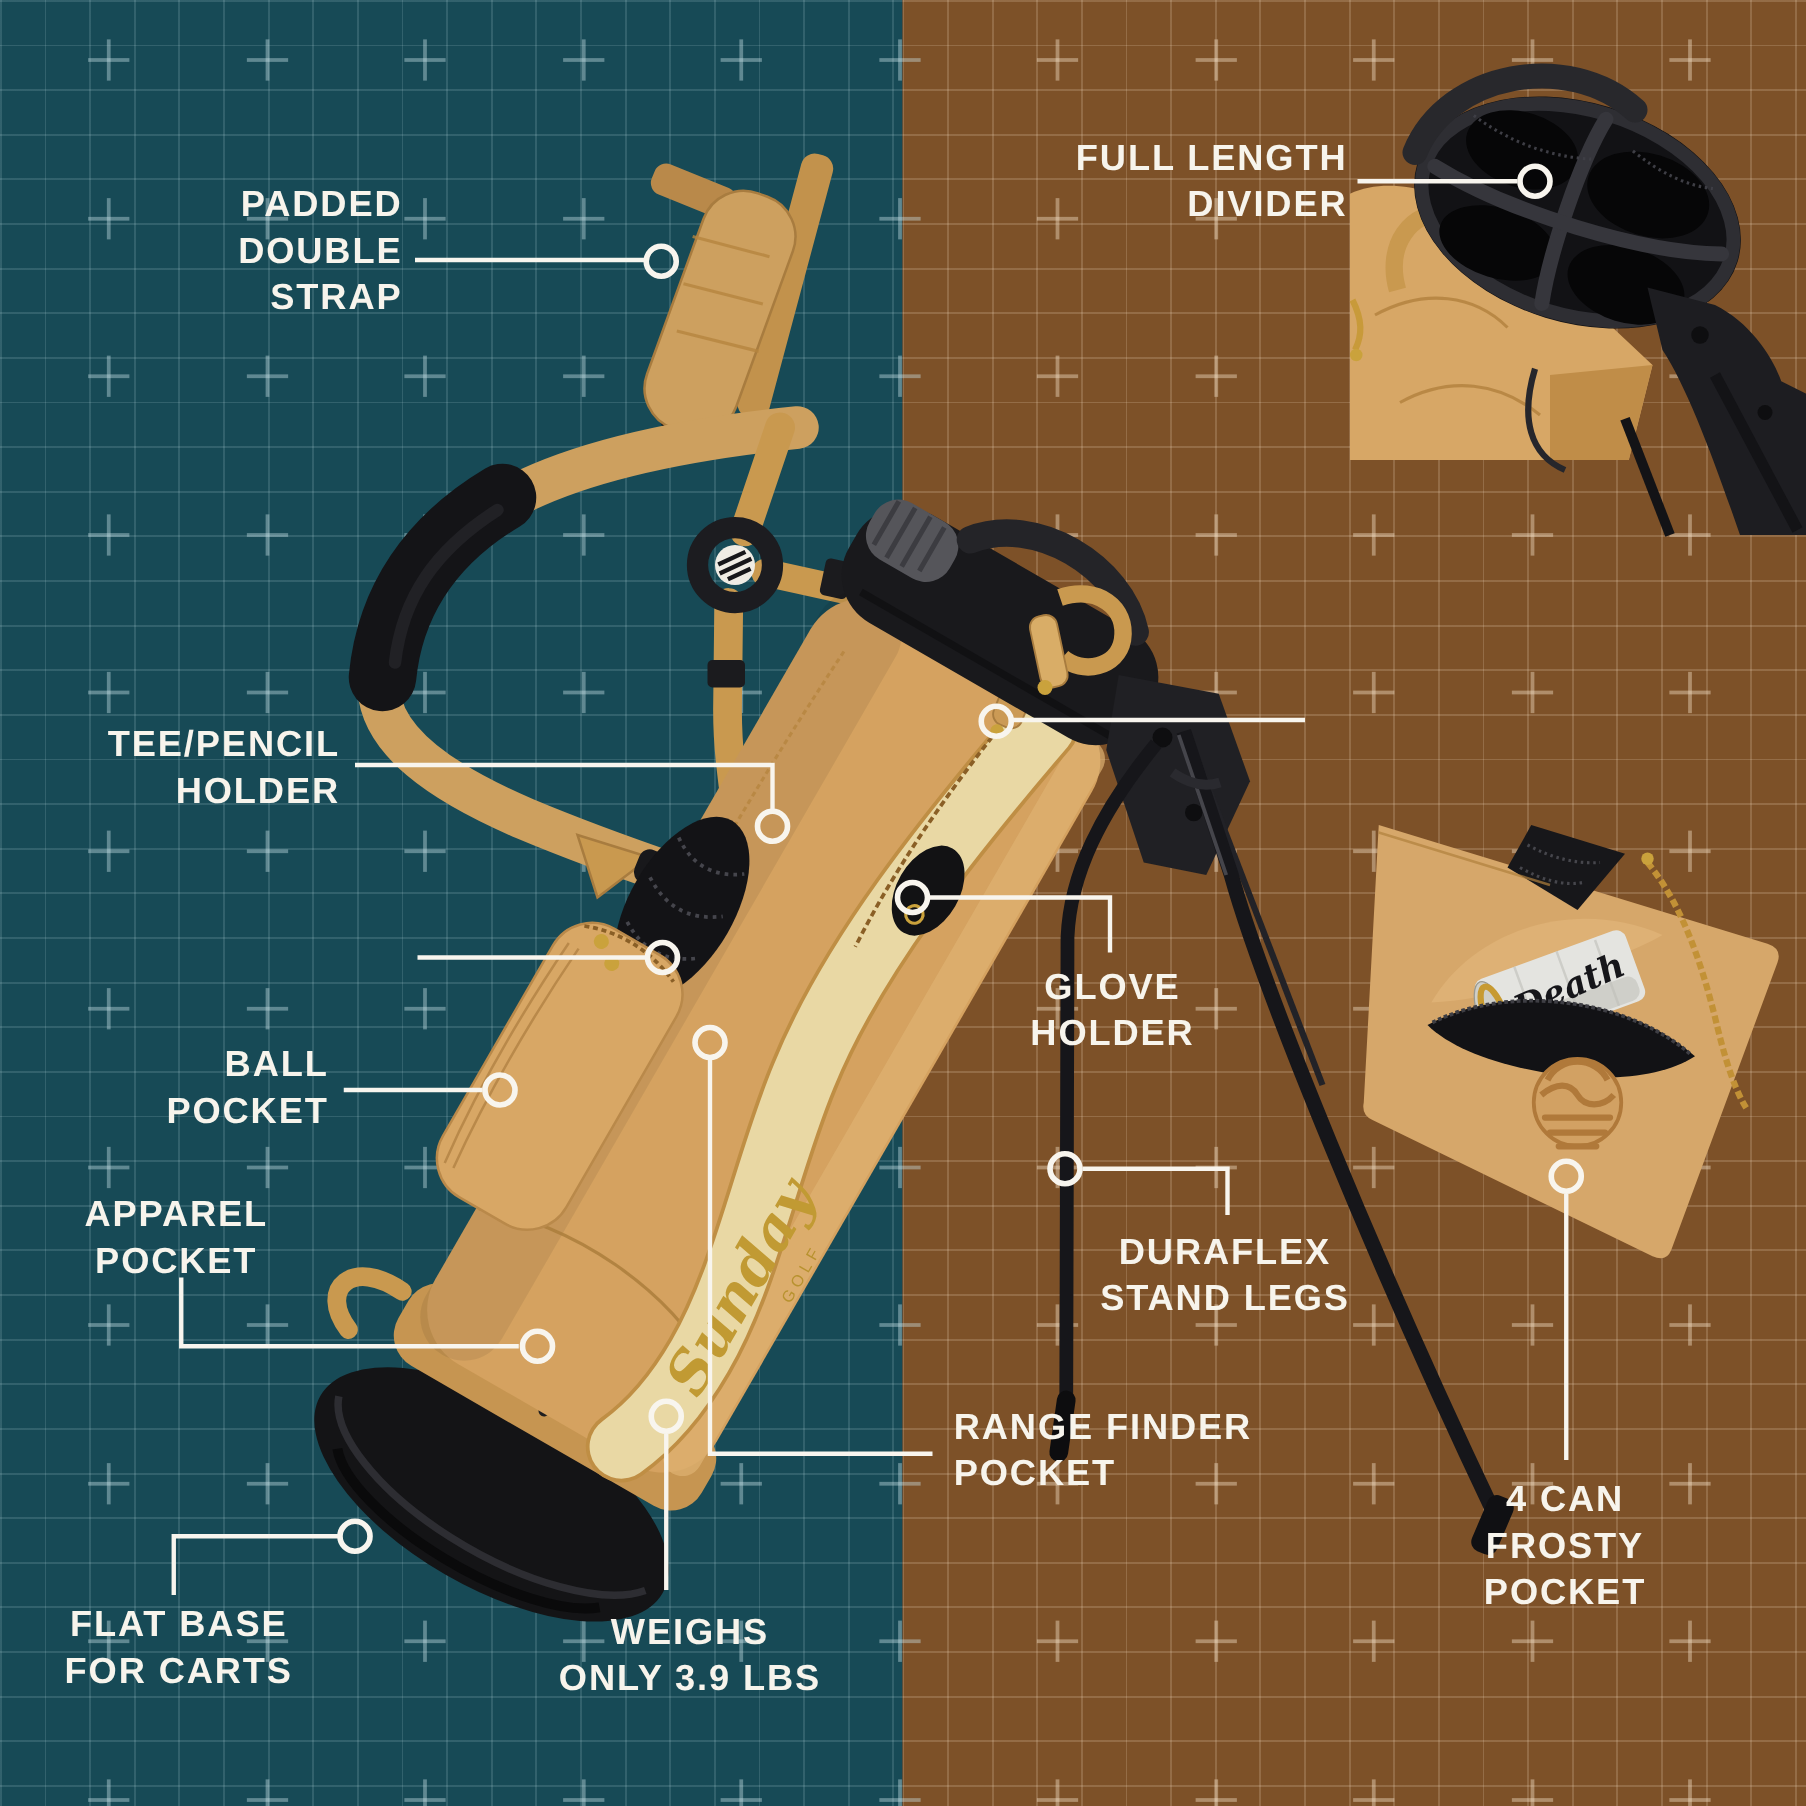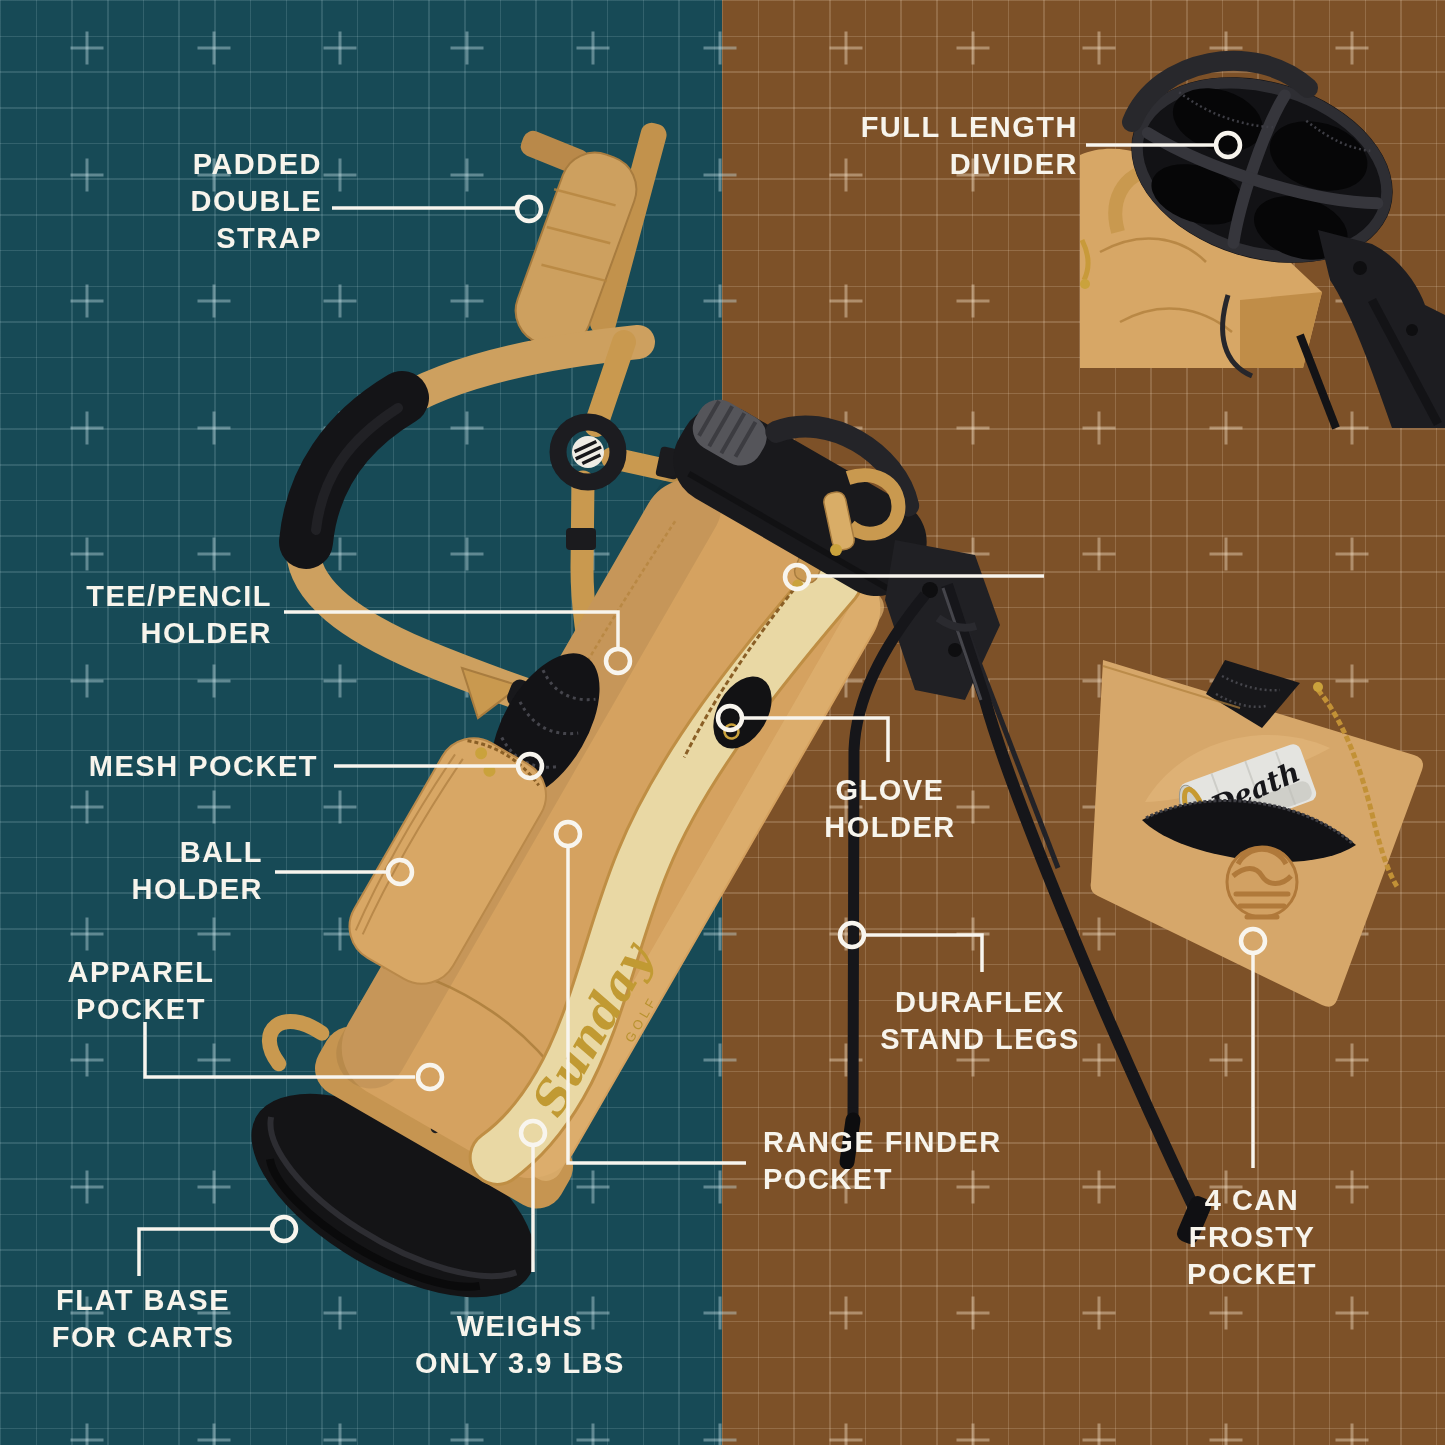--- a/index.html
+++ b/index.html
@@ -43,21 +43,21 @@
   #lbl-tee     {right:1173px;top:578px;}
   #lbl-mesh    {right:1127px;top:748px;}
   #lbl-ball    {right:1182px;top:834px;}
   #lbl-apparel {left:141px;  top:954px;}
   #lbl-velour  {left:1058px; top:541px;}
   #lbl-glove   {left:890px;  top:772px;}
   #lbl-duraflex{left:980px;  top:984px;}
   #lbl-range   {left:763px;  top:1124px;}
   #lbl-frosty  {left:1252px; top:1182px;}
   #lbl-flat    {left:143px;  top:1282px;}
-  #lbl-weighs  {left:520px;  top:1288px;margin-top:20px;}
+  #lbl-weighs  {left:552px;  top:1288px;}
 </style>
 </head>
 <body>
 
 <div id="stage">
 
   <div class="bg-half bg-teal"></div>
   <div class="bg-half bg-brown"></div>
   <div id="crosses">
       <div class="cross t" style="left: 87px; top: 48px;"></div>
@@ -370,23 +370,22 @@
     </g>
   </svg>
 
   <div id="lbl-divider" class="label r">FULL LENGTH
 DIVIDER</div>
   <div id="lbl-padded" class="label r">PADDED
 DOUBLE
 STRAP</div>
   <div id="lbl-tee" class="label r">TEE/PENCIL
 HOLDER</div>
-  <div id="lbl-mesh" class="label r">MESH POCKET</div>
   <div id="lbl-ball" class="label r">BALL
-HOLDER</div>
+POCKET</div>
   <div id="lbl-apparel" class="label c">APPAREL
 POCKET</div>
   <div id="lbl-glove" class="label c">GLOVE
 HOLDER</div>
   <div id="lbl-duraflex" class="label c">DURAFLEX
 STAND LEGS</div>
   <div id="lbl-range" class="label l">RANGE FINDER
 POCKET</div>
   <div id="lbl-frosty" class="label c">4 CAN
 FROSTY

